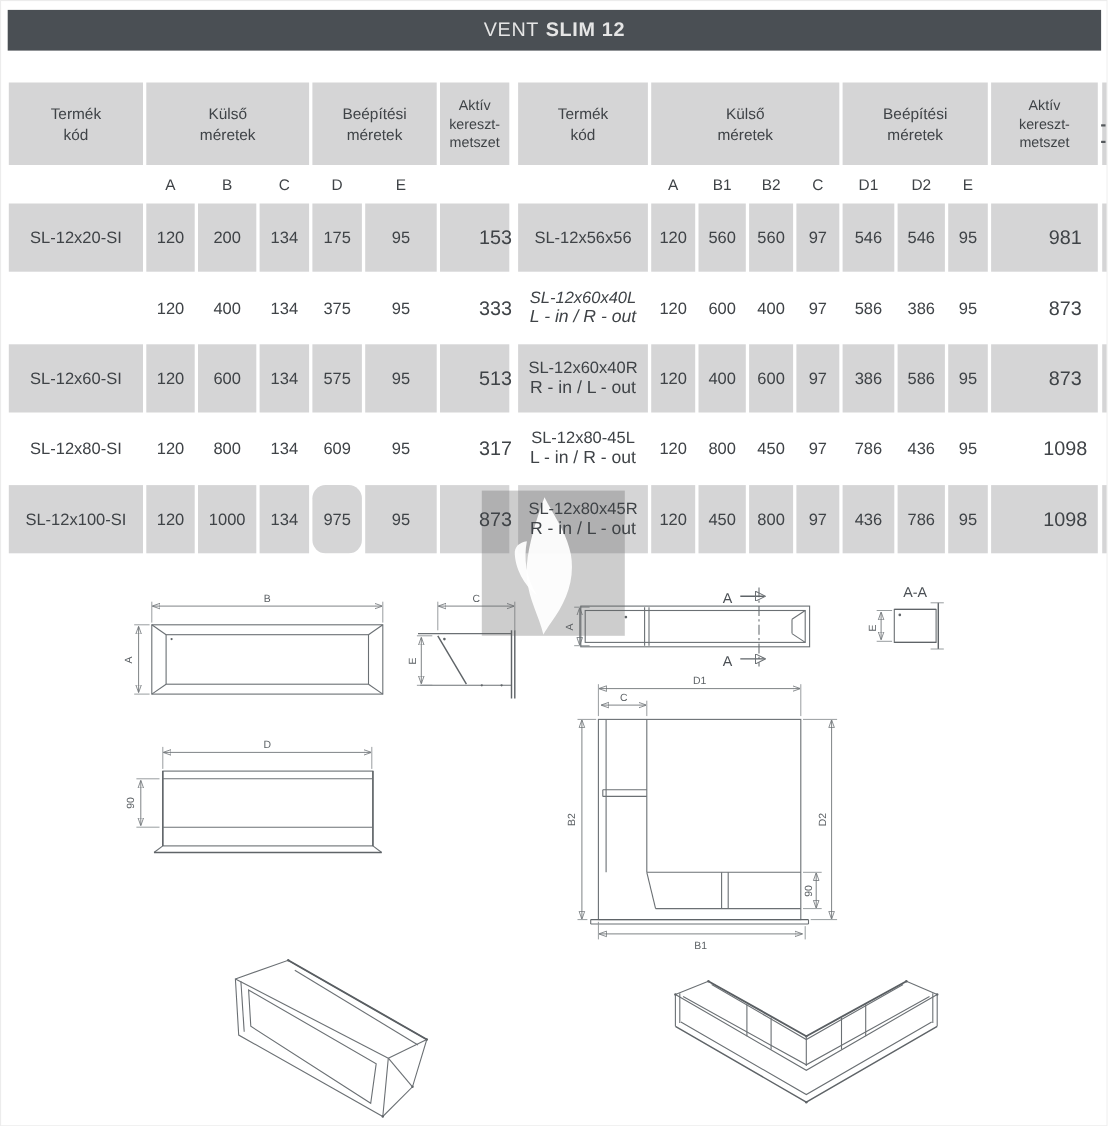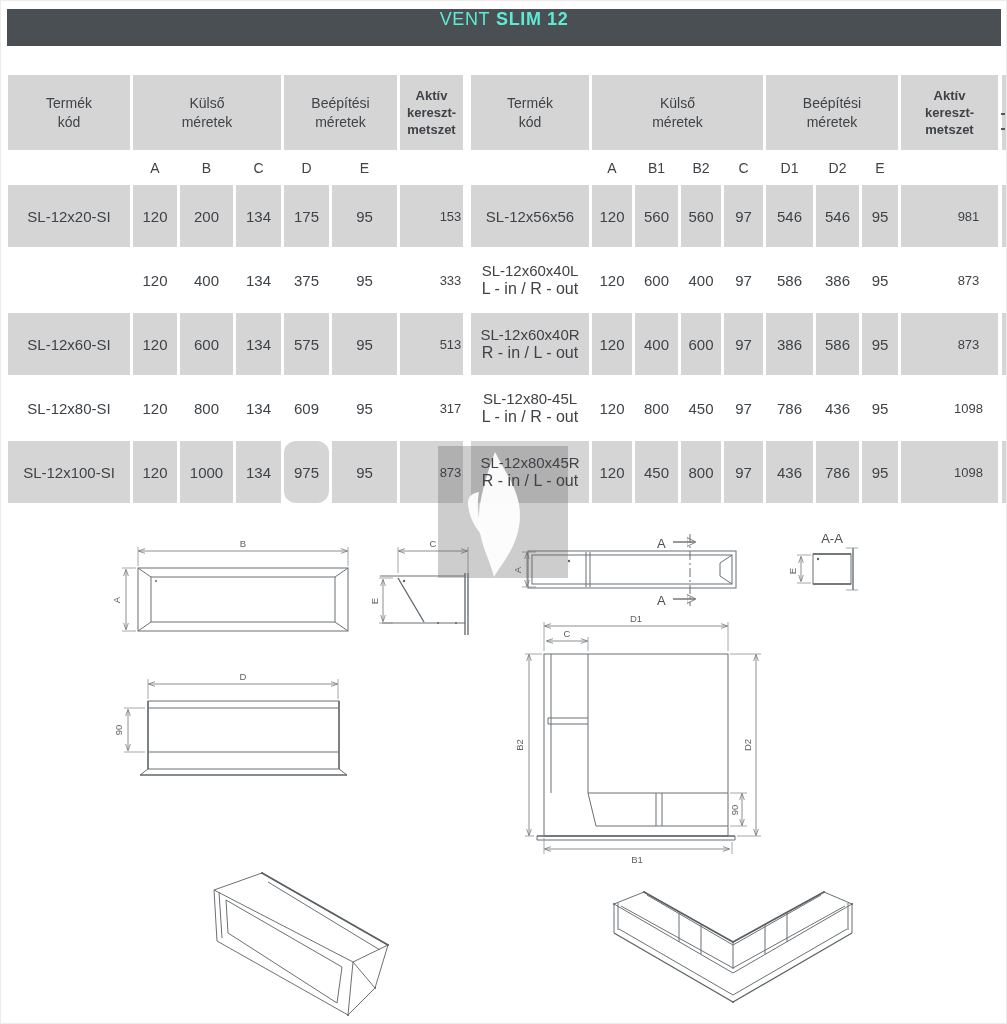--- a/index.html
+++ b/index.html
@@ -1,39 +1,39 @@
 <!DOCTYPE html>
 <html><head>
 <meta charset="utf-8">
 <style>
   html,body{margin:0;padding:0;background:#ffffff;}
   .page{position:relative;width:1007px;height:1024px;background:#fff;overflow:hidden;
         font-family:"Liberation Sans",sans-serif;color:#3f4347;box-sizing:border-box;
         border:1px solid #ececec;}
   
   .banner{position:absolute;left:6px;top:8px;width:994px;height:37px;background:#4a4f54;
-          display:flex;justify-content:center;color:#5eead4;
+          display:flex;align-items:center;justify-content:center;color:#e5e5e5;
           font-size:18px;letter-spacing:.6px;}
   .banner b{font-weight:700;margin-left:6px;}
   
   .tablegrid{position:absolute;top:74px;display:grid;gap:2px 3px;}
   .tg-left{left:7px;}
   .tg-right{left:470px;}
   .cell{display:flex;flex-direction:column;align-items:center;justify-content:center;
         text-align:center;}
   .cell span{position:relative;z-index:6;}
   .shade{background:#d5d5d6;}
   .hdr{background:#d5d5d6;font-size:14px;line-height:1.32;grid-row:1;}
   .hdr-text{display:inline-block;}
-  .w55{max-width:55px;} .w70{max-width:72px;} .w58{max-width:58px;font-size:13px;font-weight:bold;}
+  .w55{max-width:55px;} .w70{max-width:72px;} .w58{max-width:58px;font-size:13px;}
   .sub{grid-row:2;font-size:14px;}
   .codecell{font-size:15px;}
   .codesub{font-size:16px;margin-top:1px;}
   .val{font-size:15px;}
-  .val-small{font-size:13px;padding-left:38px;}
+  .val-small{font-size:18px;padding-left:38px;}
   
   .sliver{position:absolute;left:1001px;width:6px;background:#d5d5d6;}
   .sliver-mark{position:absolute;left:1000px;width:4px;height:2px;background:#55595c;}
   
   .drawings{position:absolute;left:0;top:520px;z-index:1;}
   .drawings line,.drawings path,.drawings rect{fill:none;stroke:#6b7074;stroke-width:1;}
   .drawings .dim{stroke:#7d8285;stroke-width:.9;}
   .drawings .ext{stroke:#8a8f92;stroke-width:.8;}
   .drawings .hv{stroke-width:1.7;stroke:#595e62;}
   .drawings .md{stroke-width:1.3;stroke:#5f6468;}
@@ -239,21 +239,21 @@
       </div>
       <div class="cell val shade" style="grid-area: 3 / 7;">
         <span>546</span>
       </div>
       <div class="cell val shade" style="grid-area: 3 / 8;">
         <span>95</span>
       </div>
       <div class="cell val val-small shade" style="grid-area: 3 / 9;">
         <span>981</span>
       </div>
-      <div class="cell codecell" style="grid-area: 4 / 1;">
+      <div class="cell codecell" style="grid-area: 4 / 1; font-style: italic;">
         <span>SL-12x60x40L</span>
         <span class="codesub">L - in / R - out</span>
       </div>
       <div class="cell val" style="grid-area: 4 / 2;">
         <span>120</span>
       </div>
       <div class="cell val" style="grid-area: 4 / 3;">
         <span>600</span>
       </div>
       <div class="cell val" style="grid-area: 4 / 4;">

